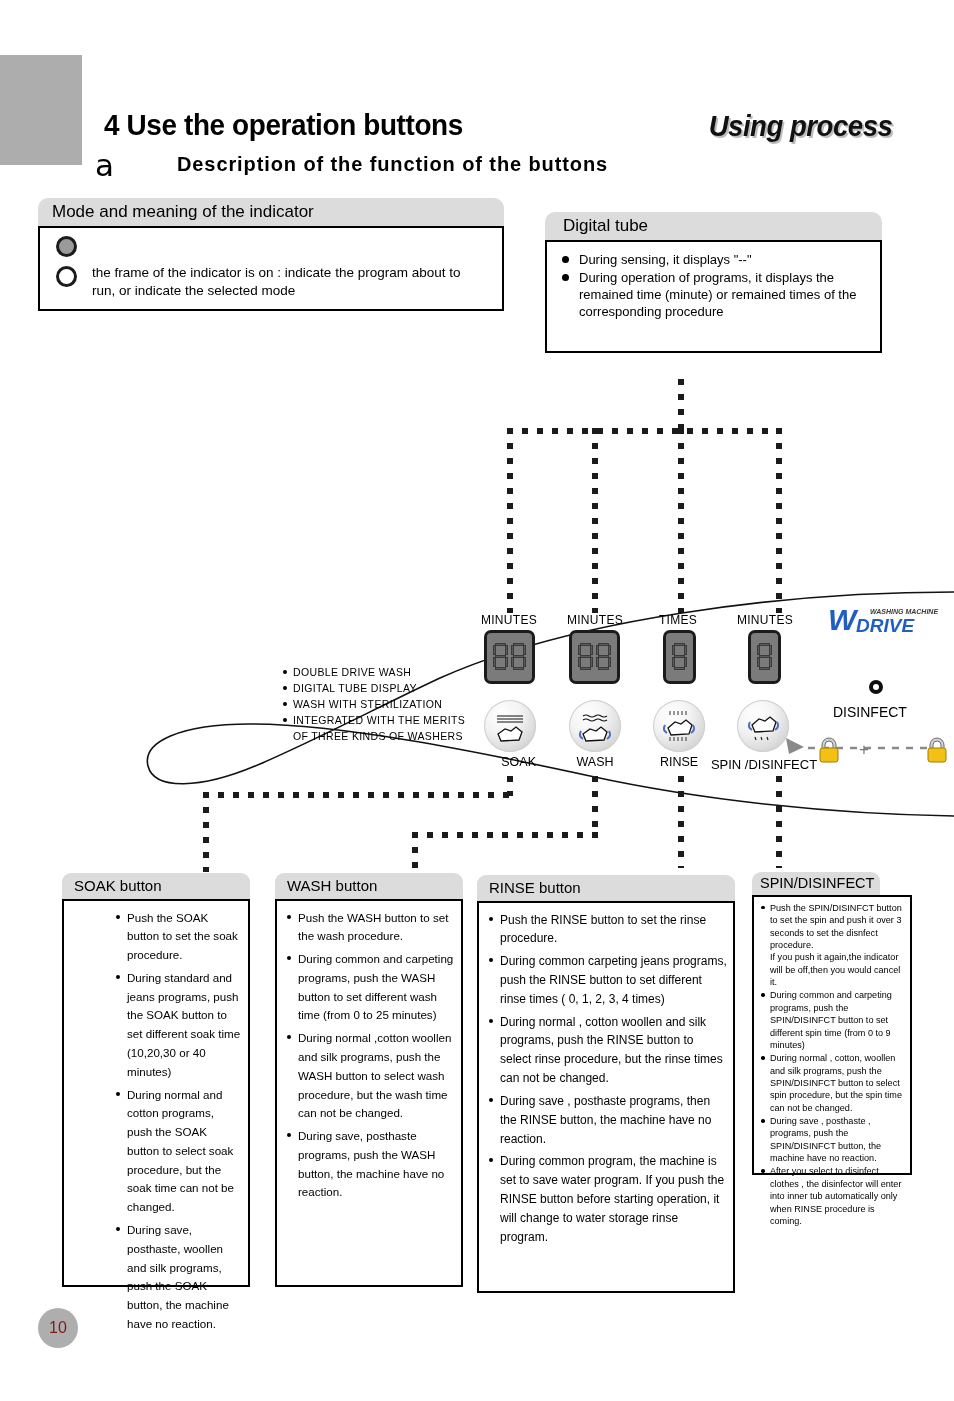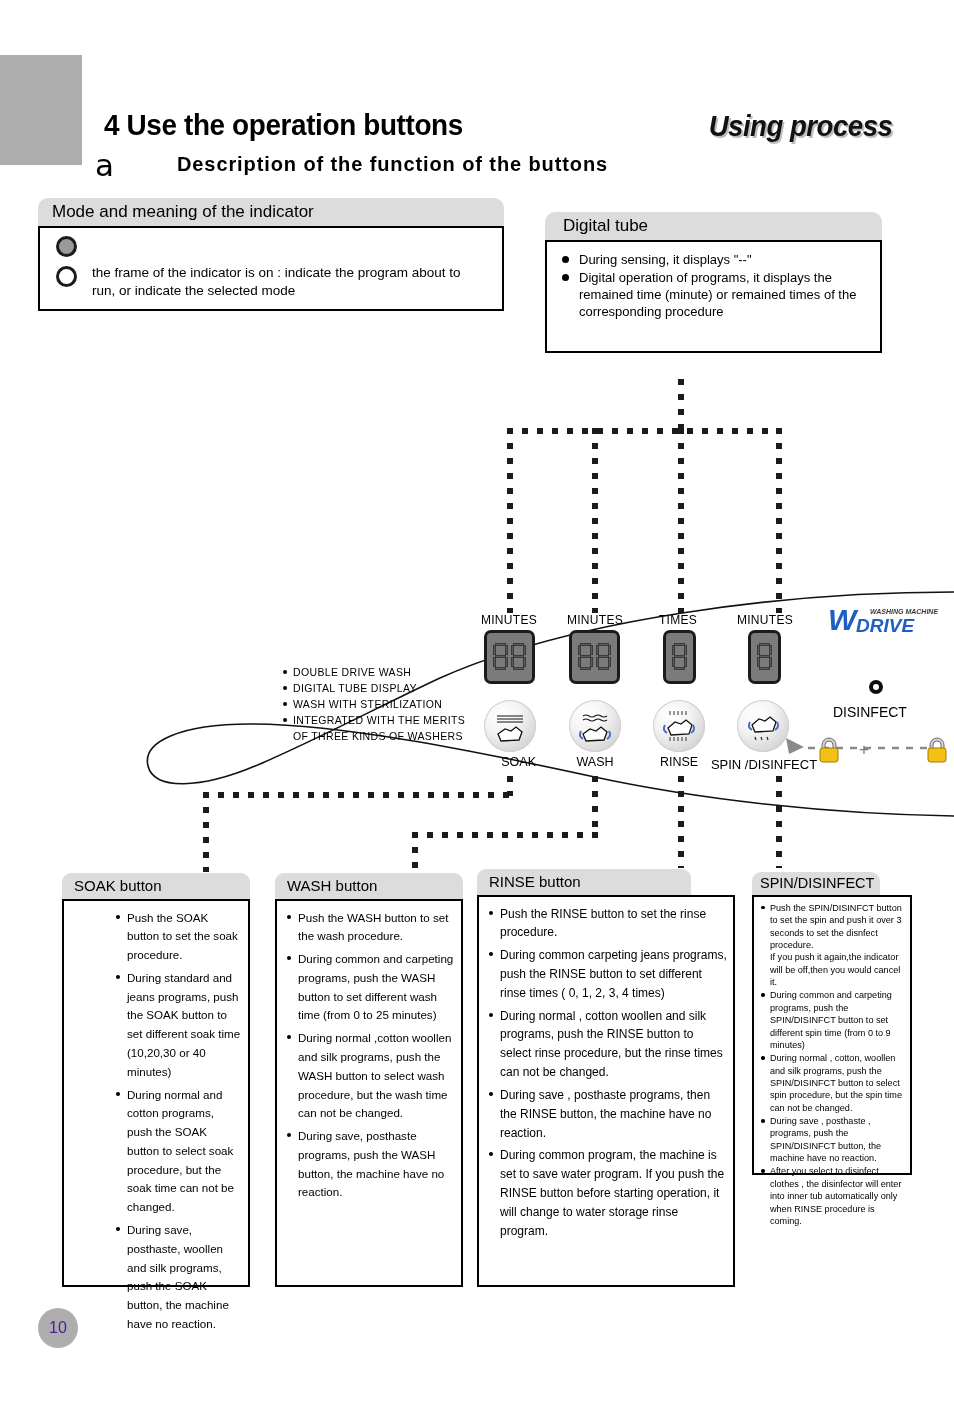--- a/index.html
+++ b/index.html
@@ -173,38 +173,38 @@
   #soak-box .panel-head { width:188px; font-size:15px; }
   #soak-box .panel-body { height:388px;padding-left:42px; }
   #soak-box .dlist { font-size:11.6px; line-height:1.62; }
 
   #wash-box  { left:275px; top:873px; width:188px; }
   #wash-box .panel-head { width:188px; font-size:15px; }
   #wash-box .panel-body { height:388px; }
   #wash-box .dlist { font-size:11.6px; line-height:1.62; }
 
   #rinse-box { left:477px; top:869px; width:258px; }
-  #rinse-box .panel-head { width:214px; font-size:15px; }
+  #rinse-box .panel-head { width:258px; font-size:15px;margin-top:6px; }
   #rinse-box .panel-body { height:392px; }
   #rinse-box .dlist { font-size:12px; line-height:1.57; padding-left:8px; }
 
   #spin-box  { left:752px; top:872px; width:160px; }
   #spin-box .panel-head { width:128px; font-size:14.5px; padding:4px 8px 5px 8px; }
   #spin-box .panel-body { height:280px; }
   #spin-box .dlist { font-size:9.1px; line-height:1.36; padding:5px 4px 4px 5px; }
   #spin-box .dlist li { padding-left:11px; margin-bottom:1px; }
   #spin-box .dlist li::before { top:4px; width:3.5px; height:3.5px; }
   #spin-box .dlist li .cont { display:block; }
 
   
   .pageno {
     position:absolute; left:38px; top:1308px; width:40px; height:40px;
     border-radius:50%; background:#aeaeae;
     display:flex; align-items:center; justify-content:center;
-    font-size:16px; color:#4c1d95;
+    font-size:16px; color:#7f1d1d;
   }
 </style>
 </head>
 <body>
 
 <div class="corner-block"></div>
 
 <div class="hdr-main">4 Use the operation buttons</div>
 <div class="hdr-using">Using process</div>
 <div class="hdr-a">a</div>
@@ -217,21 +217,21 @@
     <div class="ind-dot ind-hollow"></div>
     <div class="ind-text">the frame of the indicator is on : indicate the program about to run, or indicate the selected mode</div>
   </div>
 </div>
 
 <div class="panel" id="tube-panel">
   <div class="panel-head">Digital tube</div>
   <div class="panel-body">
     <ul class="tube-list">
       <li>During sensing, it displays "--"</li>
-      <li>Digital operation of programs, it displays the remained time (minute) or remained times of the corresponding procedure</li>
+      <li>During operation of programs, it displays the remained time (minute) or remained times of the corresponding procedure</li>
     </ul>
   </div>
 </div>
 
 <div class="dotline v" style="left:678px; top:379px; height:52px;"></div>
 <div class="dotline h" style="left:507px; top:428px; width:275px;"></div>
 <div class="dotline v" style="left:507px; top:428px; height:185px;"></div>
 <div class="dotline v" style="left:592px; top:428px; height:185px;"></div>
 <div class="dotline v" style="left:678px; top:428px; height:185px;"></div>
 <div class="dotline v" style="left:776px; top:428px; height:185px;"></div>

